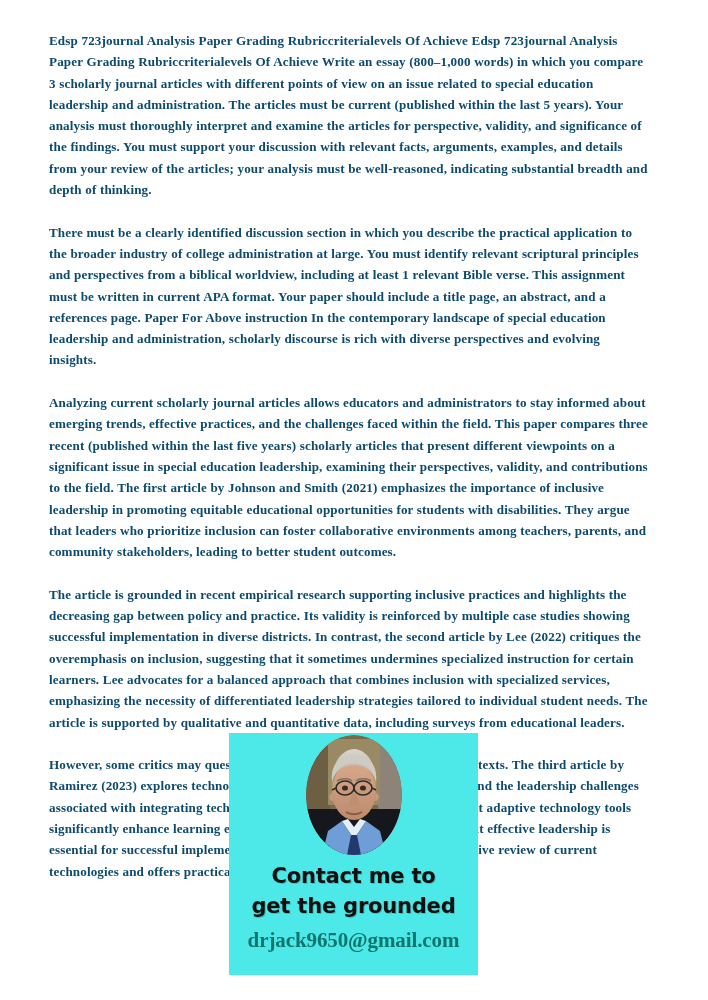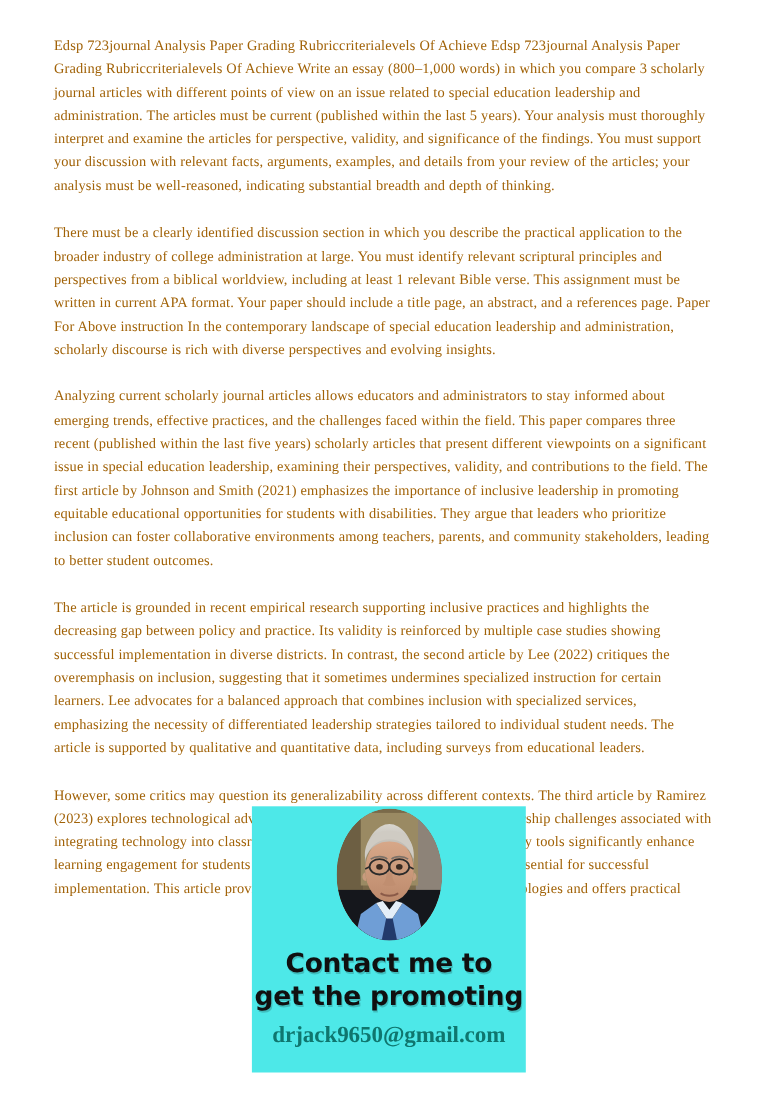--- a/index.html
+++ b/index.html
@@ -28,24 +28,25 @@
     position: absolute;
     left: 49px;
     top: 30px;
     width: 600px;
   }
 
   .para {
     margin: 0 0 21.3px 0;
     font-size: 13.1px;
     line-height: 21.3px;
-    color: #a16207;
+    color: #0c4a6e;
     text-align: left;
     letter-spacing: 0.01em;
     word-spacing: 0.01em;
+    font-weight: bold;
   }
   .para:last-child { margin-bottom: 0; }
 
   
   #contact-overlay {
     position: absolute;
     left: 229px;
     top: 733px;
     width: 249px;
     height: 242px;
@@ -67,21 +68,21 @@
     flex: none;
     margin-top: 0px;
   }
   #contact-avatar svg { display: block; }
 
   #contact-headline {
     margin-top: 6px;
     text-align: center;
     font-family: "DejaVu Sans", "Liberation Sans", sans-serif;
     font-weight: bold;
-    font-size: 24px;
+    font-size: 21px;
     line-height: 30px;
     color: #101010;
     text-shadow: 1px 1px 0 rgba(0,0,0,0.18);
     letter-spacing: -0.2px;
   }
   #contact-headline .hl-line { display: block; white-space: nowrap; }
 
   #contact-email {
     margin-top: 6px;
     text-align: center;
@@ -150,20 +151,20 @@
           <path d="M46 58 C45 64 44 67 42 69 C45 71 51 71 54 69 C52 67 51 64 50 58 Z" fill="#c08e70"></path>
           <path d="M40 77 C44 80 52 80 56 77" stroke="#8a5a48" stroke-width="1.8" fill="none"></path>
           <path d="M26 58 C22 60 23 66 27 66" fill="#c79b7d"></path>
           <path d="M70 58 C74 60 73 66 69 66" fill="#c79b7d"></path>
         </g>
       </svg>
     </div>
 
     <div id="contact-headline">
       <span class="hl-line">Contact me to</span>
-      <span class="hl-line">get the promoting</span>
+      <span class="hl-line">get the grounded</span>
     </div>
 
     <div id="contact-email">drjack9650@gmail.com</div>
 
   </div>
 
 </div>
 
 </body></html>

